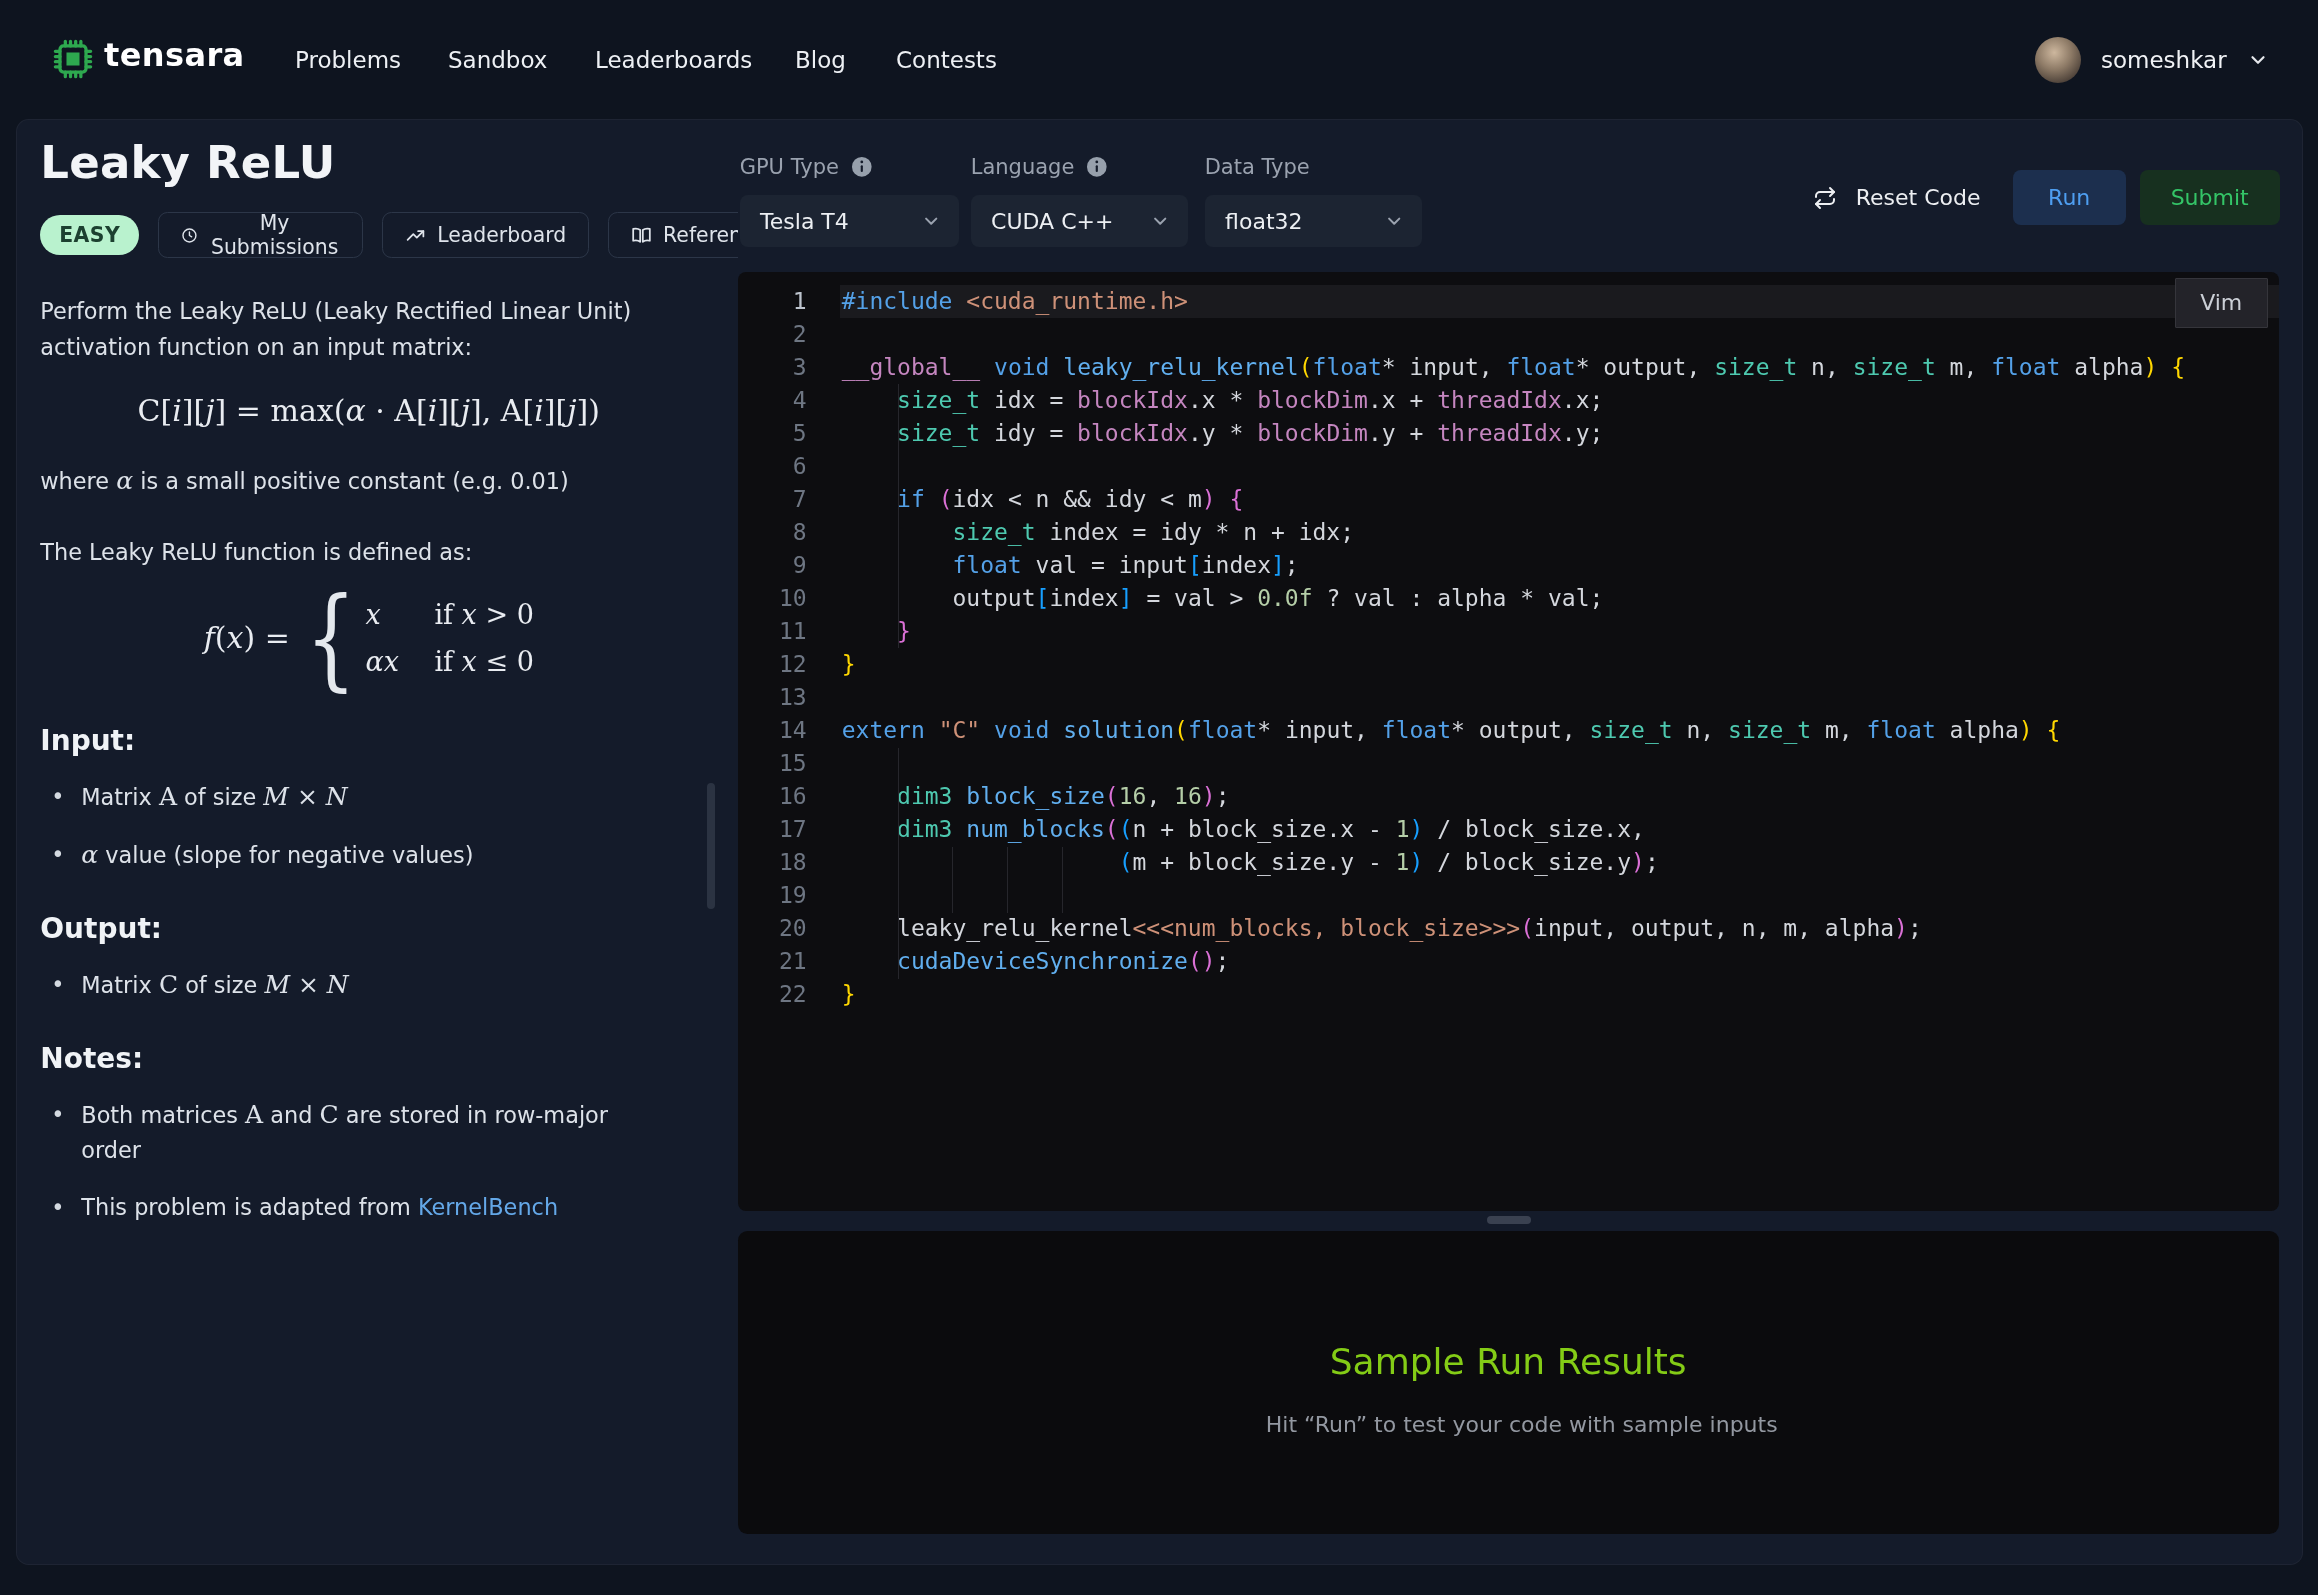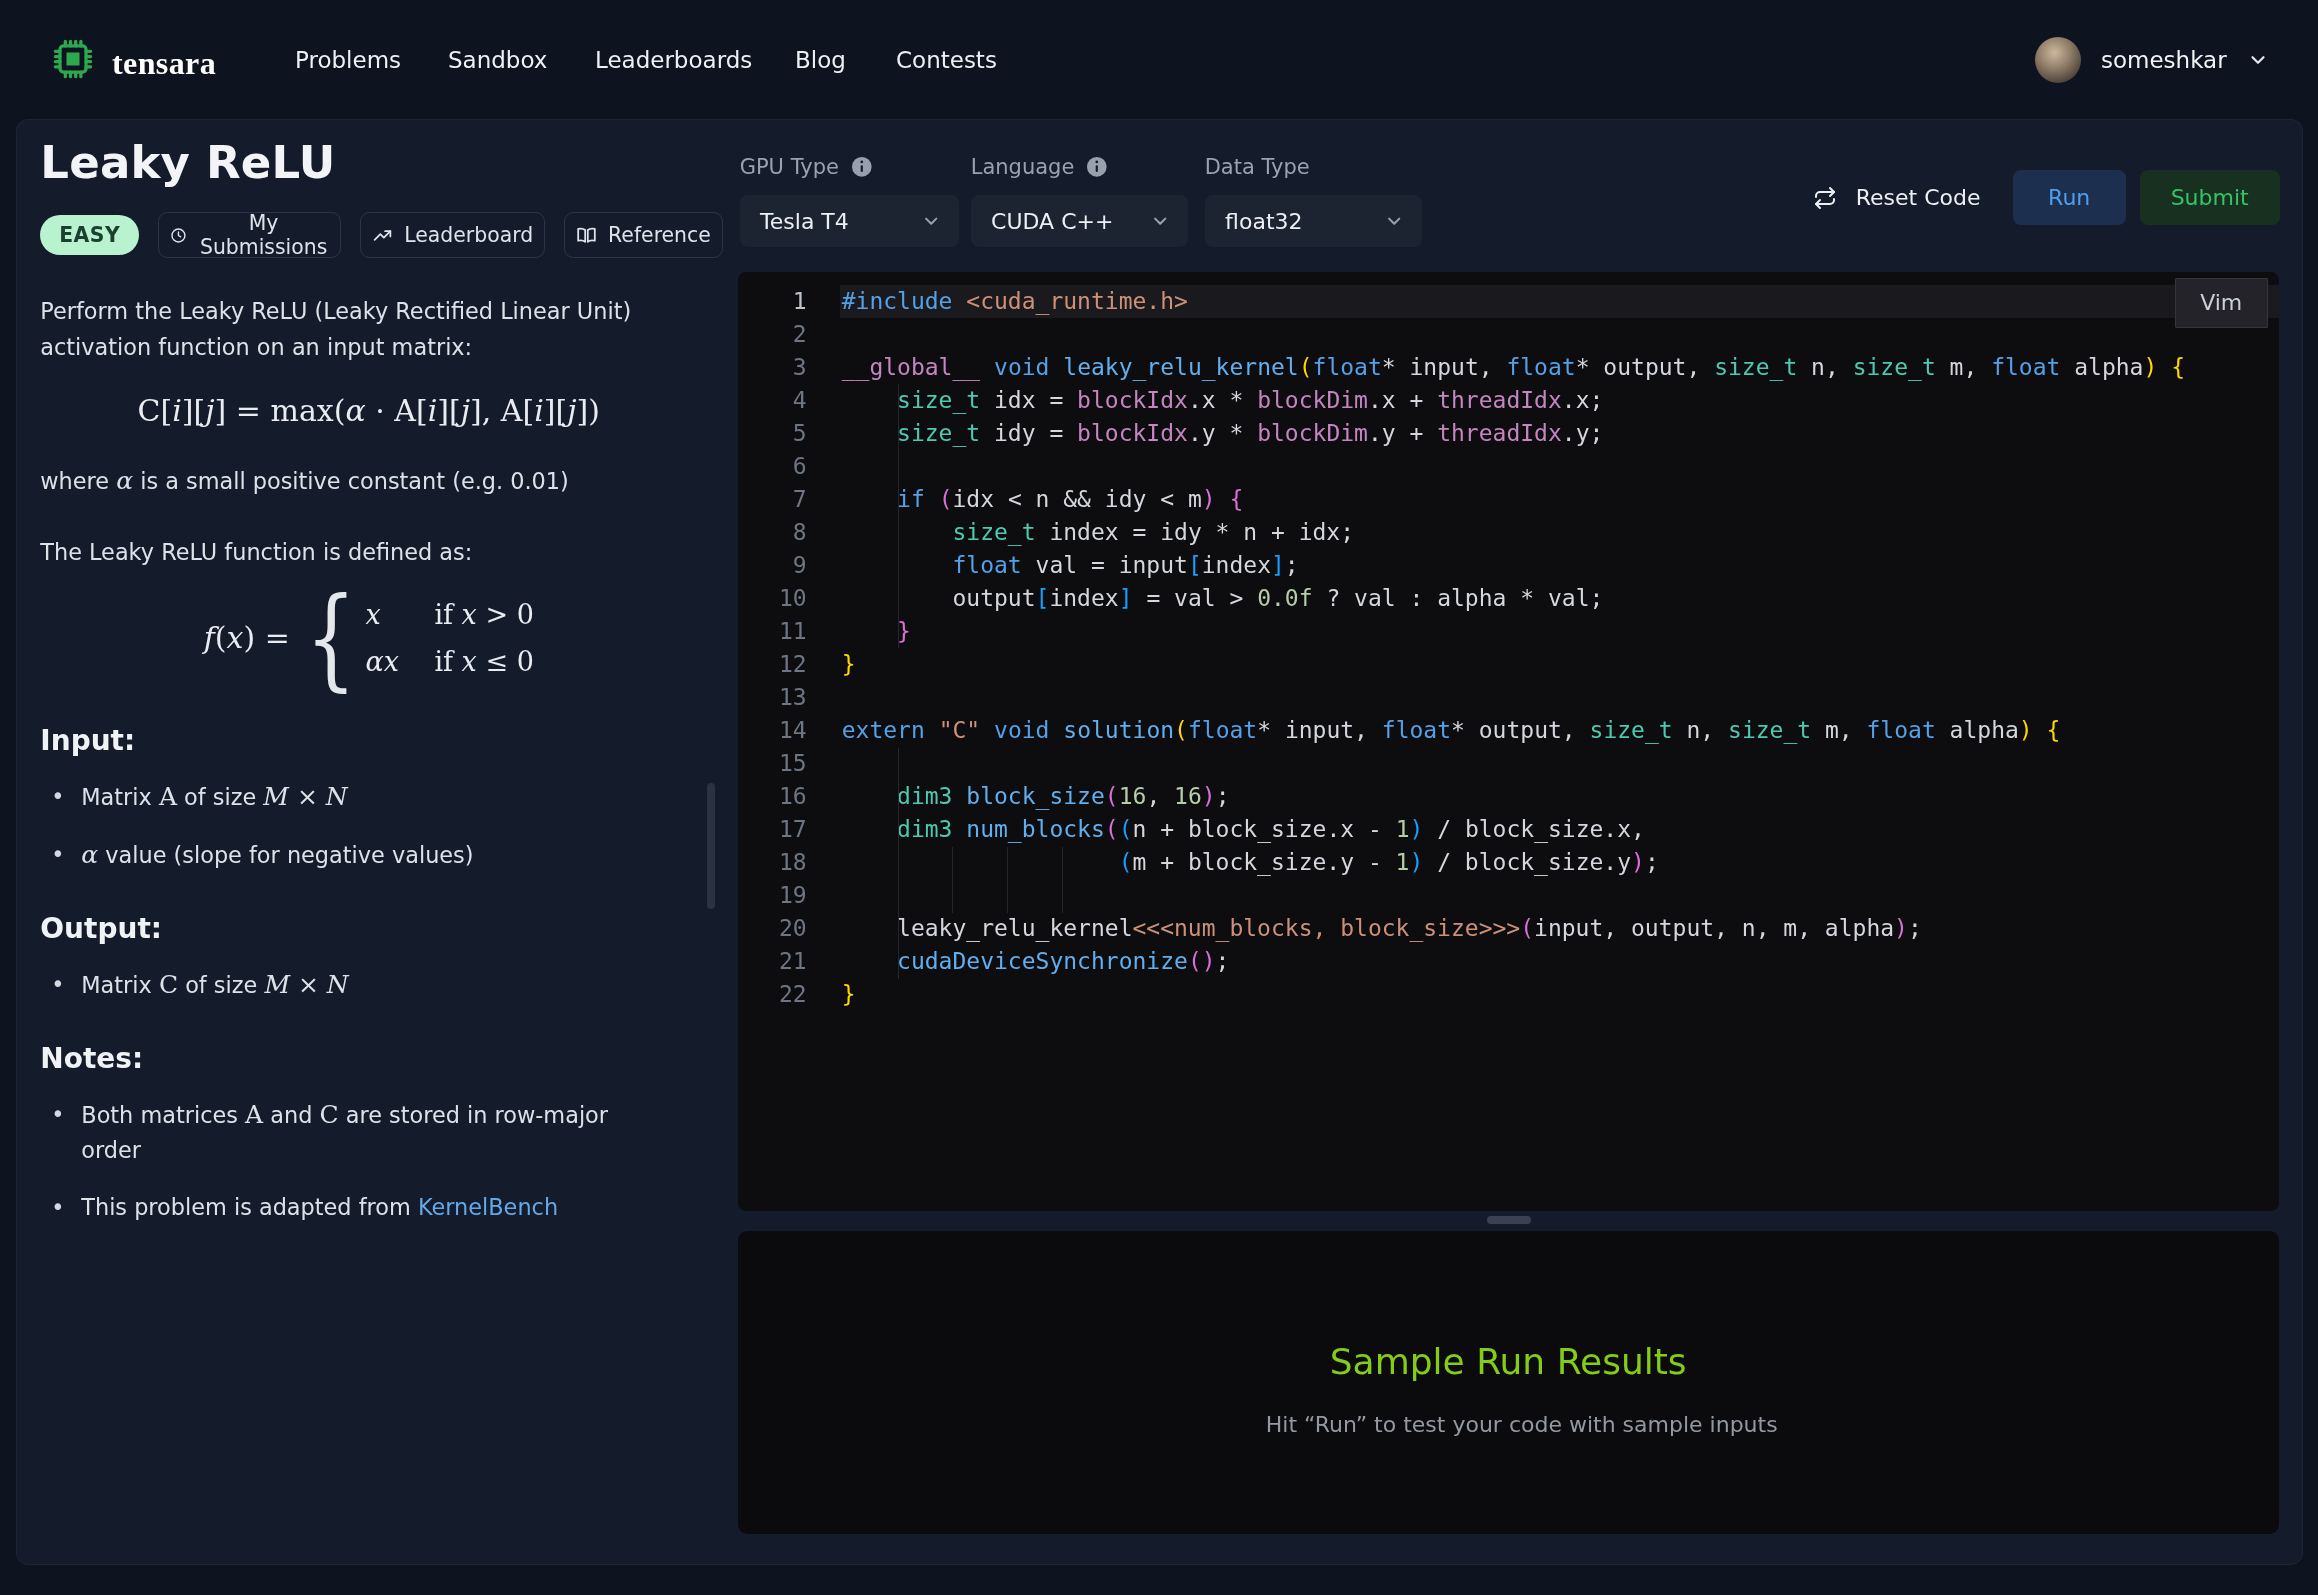--- a/index.html
+++ b/index.html
@@ -6,41 +6,41 @@
   html,body { width:2319px; height:1596px; overflow:hidden; }
   body {
     background: var(--page-bg, #0E141F);
     font-family: "DejaVu Sans", "Liberation Sans", sans-serif;
     -webkit-font-smoothing: antialiased;
   }
   .app { position:relative; width:2319px; height:1596px; }
 
   
   .nav { position:absolute; left:0; top:0; width:2319px; height:119px; }
-  .brand { position:absolute; left:50px; top:36px; display:flex; align-items:flex-end; gap:16px; cursor:pointer;font-family:Liberation Serif, serif; }
+  .brand { position:absolute; left:50px; top:36px; display:flex; align-items:flex-start; gap:8px; cursor:pointer; }
   .brand svg { width:46px; height:46px; }
   .brand-name { font-size:32px; font-weight:800; color:#FFFFFF; letter-spacing:0.4px; }
   .nav-link { position:absolute; top:60px; transform:translateY(-50%); font-size:23px; font-weight:500; color:#EDF0F4; cursor:pointer; }
   .nav-user { position:absolute; right:50px; top:60px; transform:translateY(-50%); display:flex; align-items:center; gap:20.4px; cursor:pointer; }
   .avatar { width:46px; height:46px; border-radius:50%;
     background: radial-gradient(circle at 42% 34%, #cdb79e 0%, #8d7a66 42%, #4b4038 78%, #2e2822 100%); }
   .user-name { font-size:23px; font-weight:500; color:#F0F2F5; }
   .nav-user svg { width:22px; height:22px; }
 
   
   .card { position:absolute; left:15.7px; top:119px; width:2287px; height:1446px;
     background: var(--card-bg, #141B2A); border-radius:12.6px; border:0.8px solid rgba(255,255,255,0.045); }
 
   
   .left { position:absolute; left:0; top:0; width:721px; height:100%; padding:15.7px 23.6px 0 23.6px; overflow:hidden; }
   .prob-title { font-size:45px; font-weight:800; color:#F2F4F7; letter-spacing:0.2px; }
   .badge-row { display:flex; align-items:center; gap:19px; margin-top:23.6px; }
   .easy-badge { background:var(--easy-bg,#B9F2CE); color:var(--easy-text,#1C4030); font-size:20.4px; font-weight:700;
     padding:7.9px 19px; border-radius:785px; letter-spacing:0.4px; }
-  .pill-btn { display:flex; align-items:center; gap:11px; height:46px; padding:0 11px; border-radius:9.4px;
+  .pill-btn { display:flex; align-items:center; gap:11px; height:46px; padding:0 22px; border-radius:9.4px;
     border:1.6px solid #2C3648; background:transparent; color:#DFE4EB; font-size:20.4px; font-weight:500;
     font-family:inherit; cursor:pointer; }
   .pill-btn svg { width:21px; height:21px; }
 
   .desc { width:657px; color:#DDE2E9; }
   .desc-p { font-size:22.4px; line-height:36px; margin-top:35px; }
   .desc-formula { font-family:"DejaVu Serif","Liberation Serif",serif; font-size:30px; color:#E9ECF1;
     text-align:center; margin-top:28px; }
   .sg-m  { font-family:"DejaVu Serif","Liberation Serif",serif; font-style:normal; }
   .sg-mi { font-family:"DejaVu Serif","Liberation Serif",serif; font-style:italic; }

